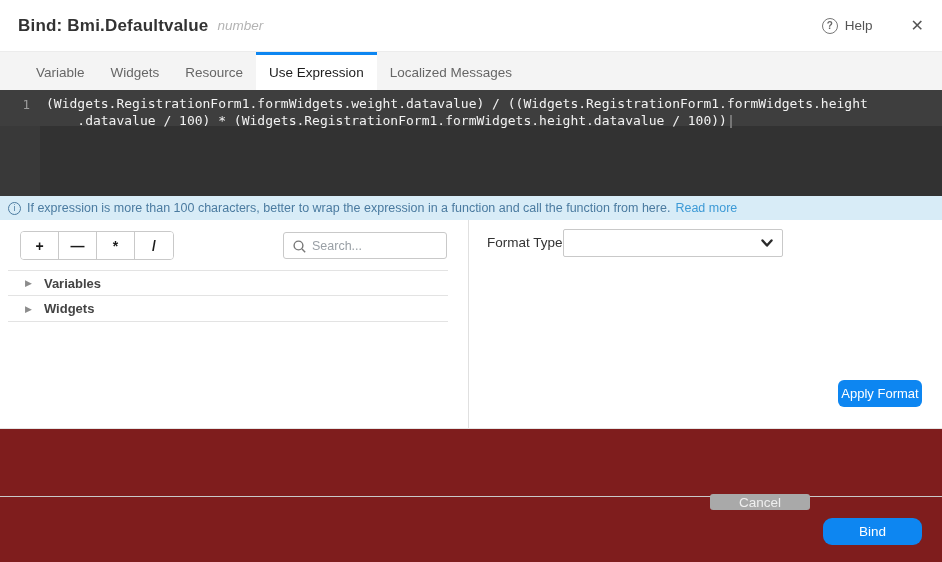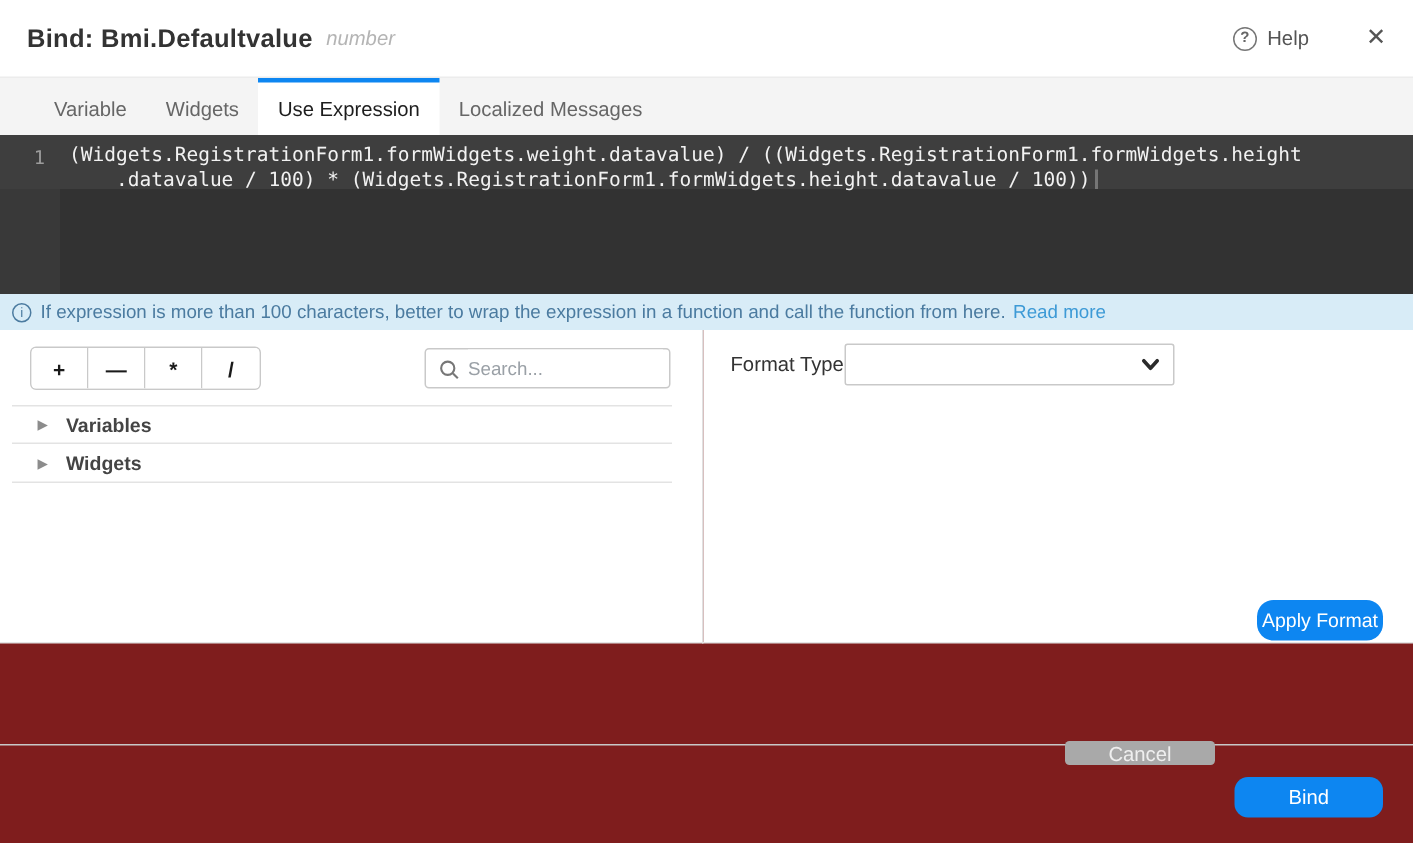--- a/index.html
+++ b/index.html
@@ -77,22 +77,22 @@
   .caret { font-size:9px; color:#8c8c8c; margin:0 12px 0 17px; }
   .tree-label { font-size:13px; color:#444;font-weight:bold; }
 
   
   .fmt-label { position:absolute; left:18px; top:9px; height:28px; line-height:28px;
                font-size:13.5px; color:#333; }
   .fmt-select { position:absolute; left:94px; top:9px; width:220px; height:28px;
                 border:1px solid #c9c9c9; border-radius:2px; background:#fff; cursor:pointer; }
   .fmt-select svg { position:absolute; right:9px; top:9px; }
   .fmt-select .sel-val { position:absolute; left:8px; top:0; line-height:26px; font-size:13px; color:#333; }
-  .apply-btn { position:absolute; right:20px; top:180px; width:84px; height:27px;
-               background:#0d86f1; color:#fff; border:none; border-radius:11px;
+  .apply-btn { position:absolute; right:20px; top:160px; width:84px; height:27px;
+               background:#0d86f1; color:#fff; border:none; border-radius:6px;
                font-size:13px; font-family:"Liberation Sans", sans-serif; cursor:pointer; }
 
   
   .h-divider-1 { position:absolute; left:0; top:428px; width:100%; height:1px; background:#e5e5e5; }
   .h-divider-2 { position:absolute; left:0; top:496px; width:100%; height:1px; background:#c8c8c8; }
   .btn-cancel { position:absolute; left:710px; top:494px; width:100px; height:16px;
                 background:#a9a9a9; color:#efefef; border:none; border-radius:3px;
                 font-size:13.5px; font-family:"Liberation Sans", sans-serif; cursor:pointer; }
   .btn-bind   { position:absolute; left:823px; top:518px; width:99px; height:27px;
                 background:#0d86f1; color:#fff; border:none; border-radius:9px;
@@ -110,20 +110,21 @@
     <span class="help">
       <span class="help-circ">?</span>
       <span>Help</span>
     </span>
     <span class="close">✕</span>
   </div>
 
   <div class="tabs">
     <div class="tab">Variable</div>
     <div class="tab">Widgets</div>
+    <div class="tab">Resource</div>
     <div class="tab active">Use Expression</div>
     <div class="tab">Localized Messages</div>
   </div>
 
   <div class="editor">
     <div class="gutter"></div>
     <div class="active-line"></div>
     <div class="line-no">1</div>
     <div class="code">
       <div class="code-line">(Widgets.RegistrationForm1.formWidgets.weight.datavalue) / ((Widgets.RegistrationForm1.formWidgets.height</div>

